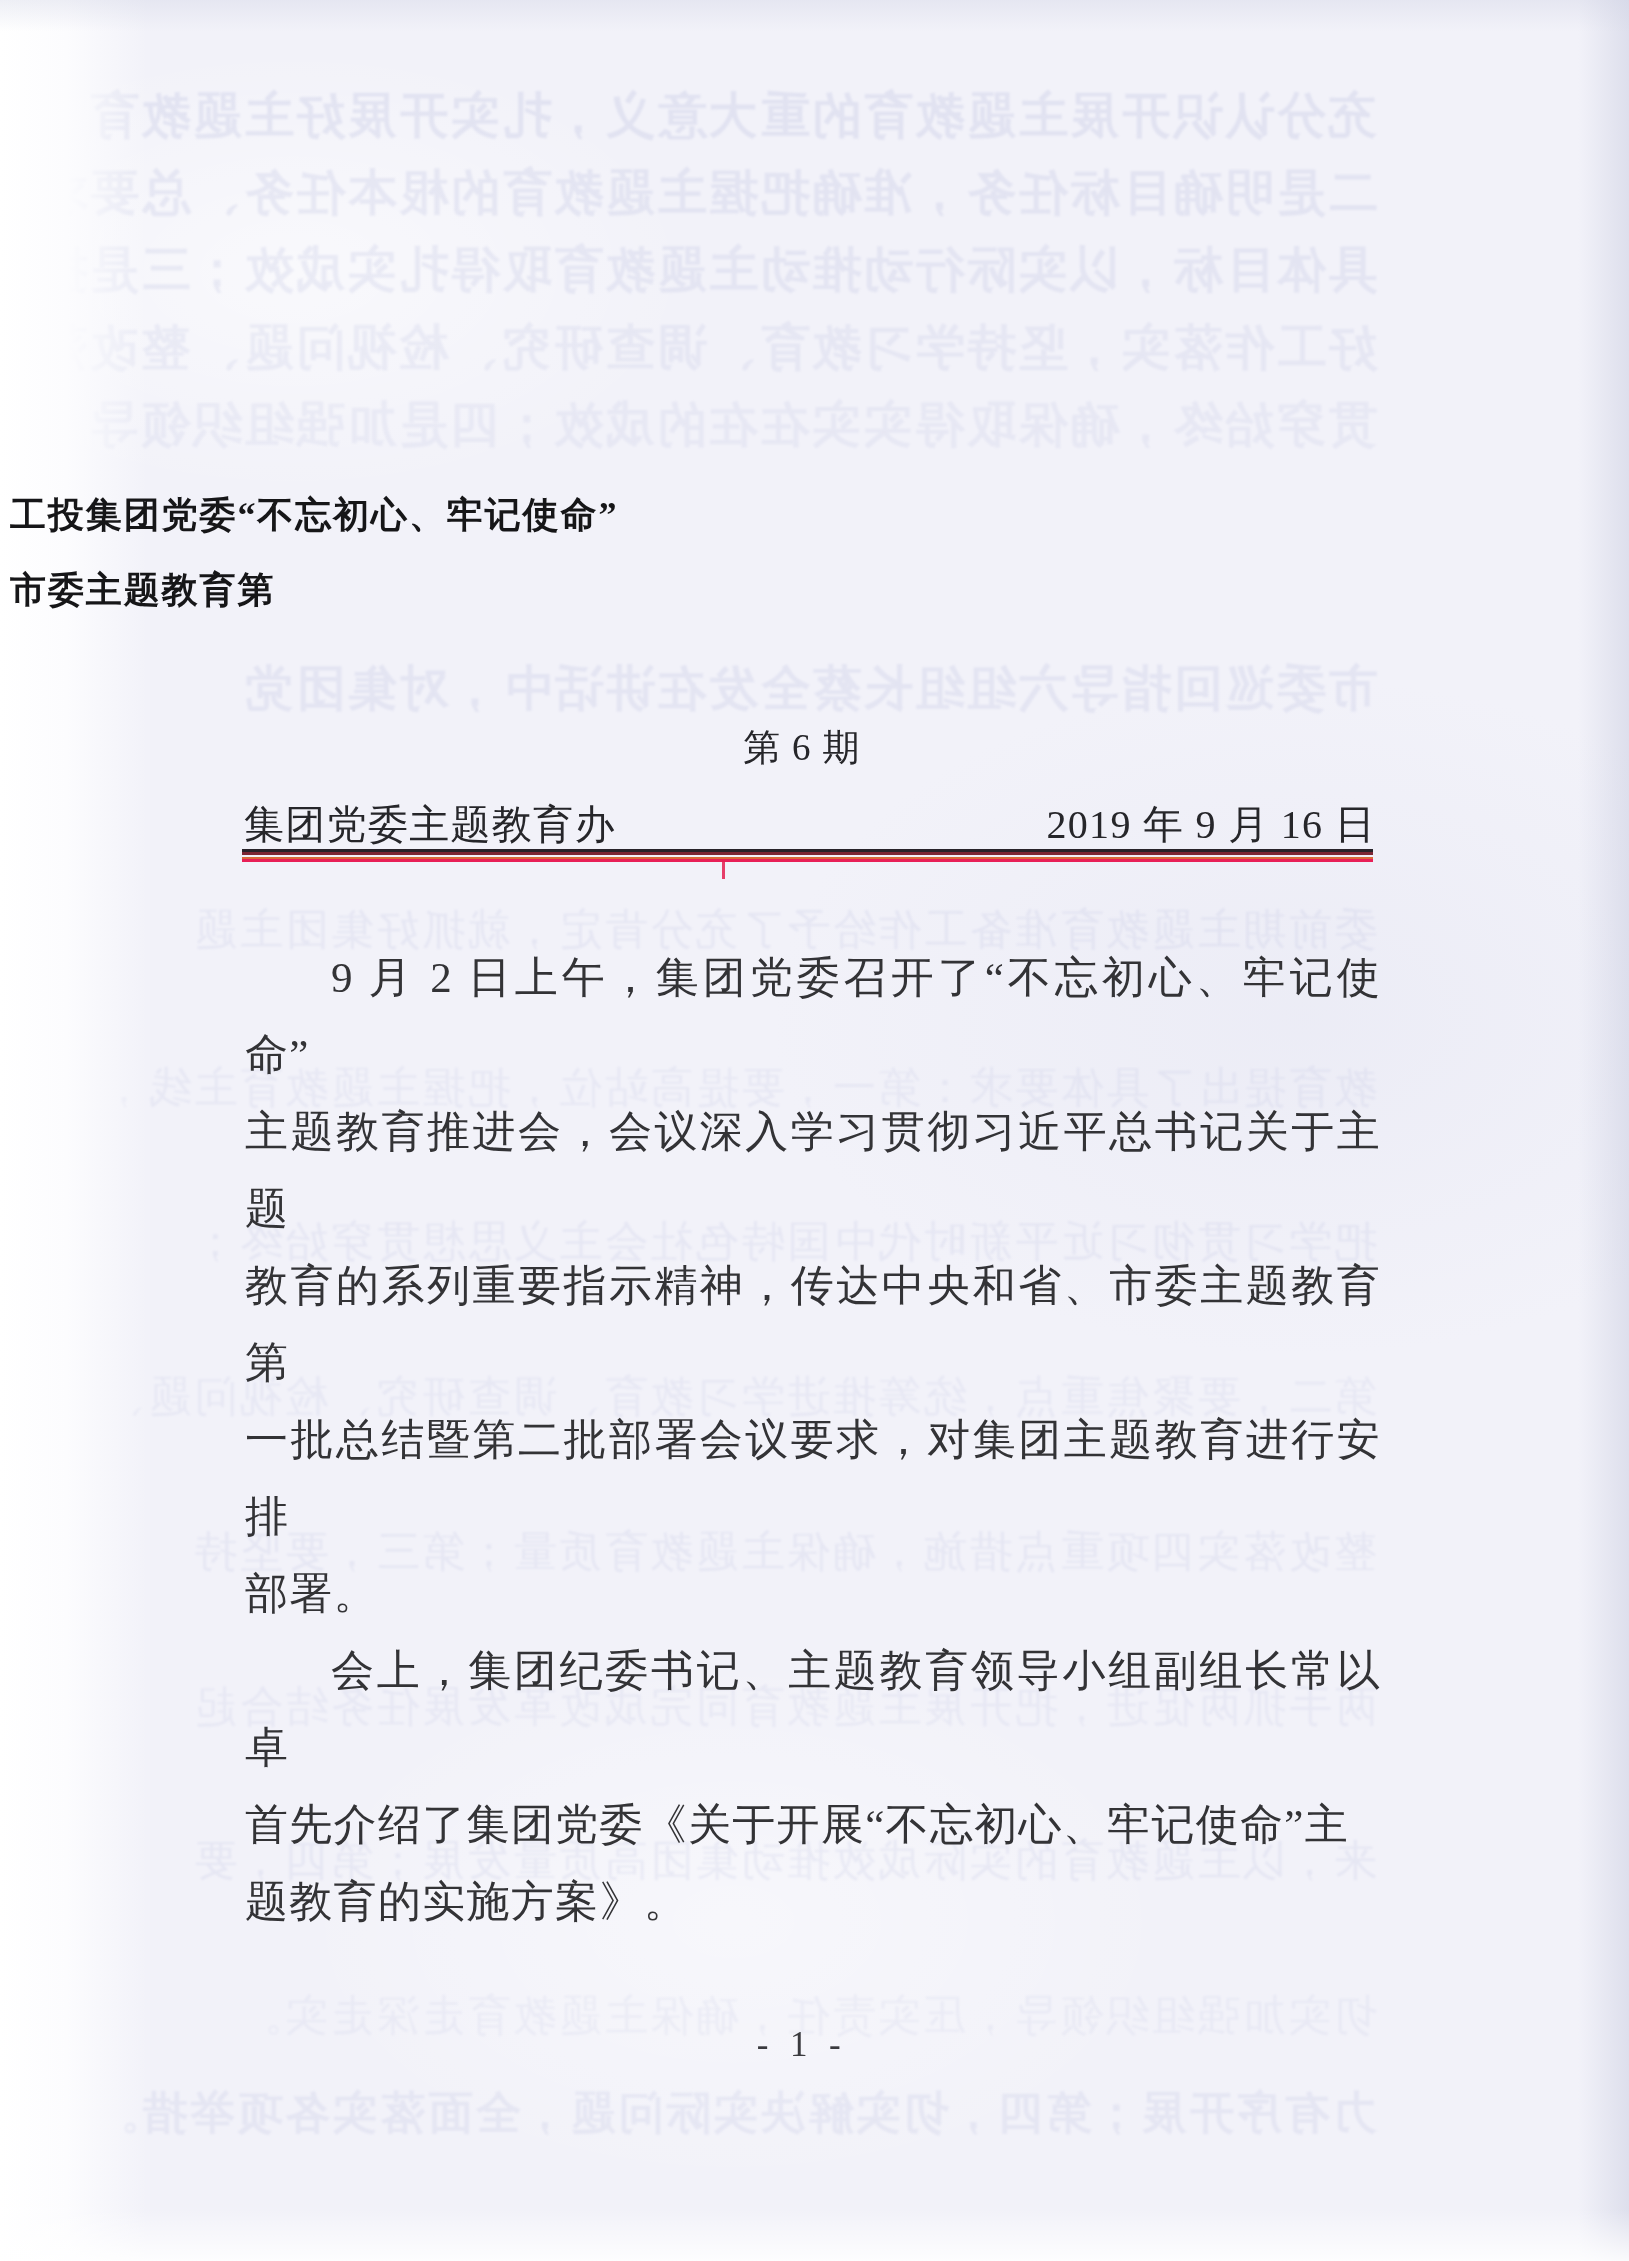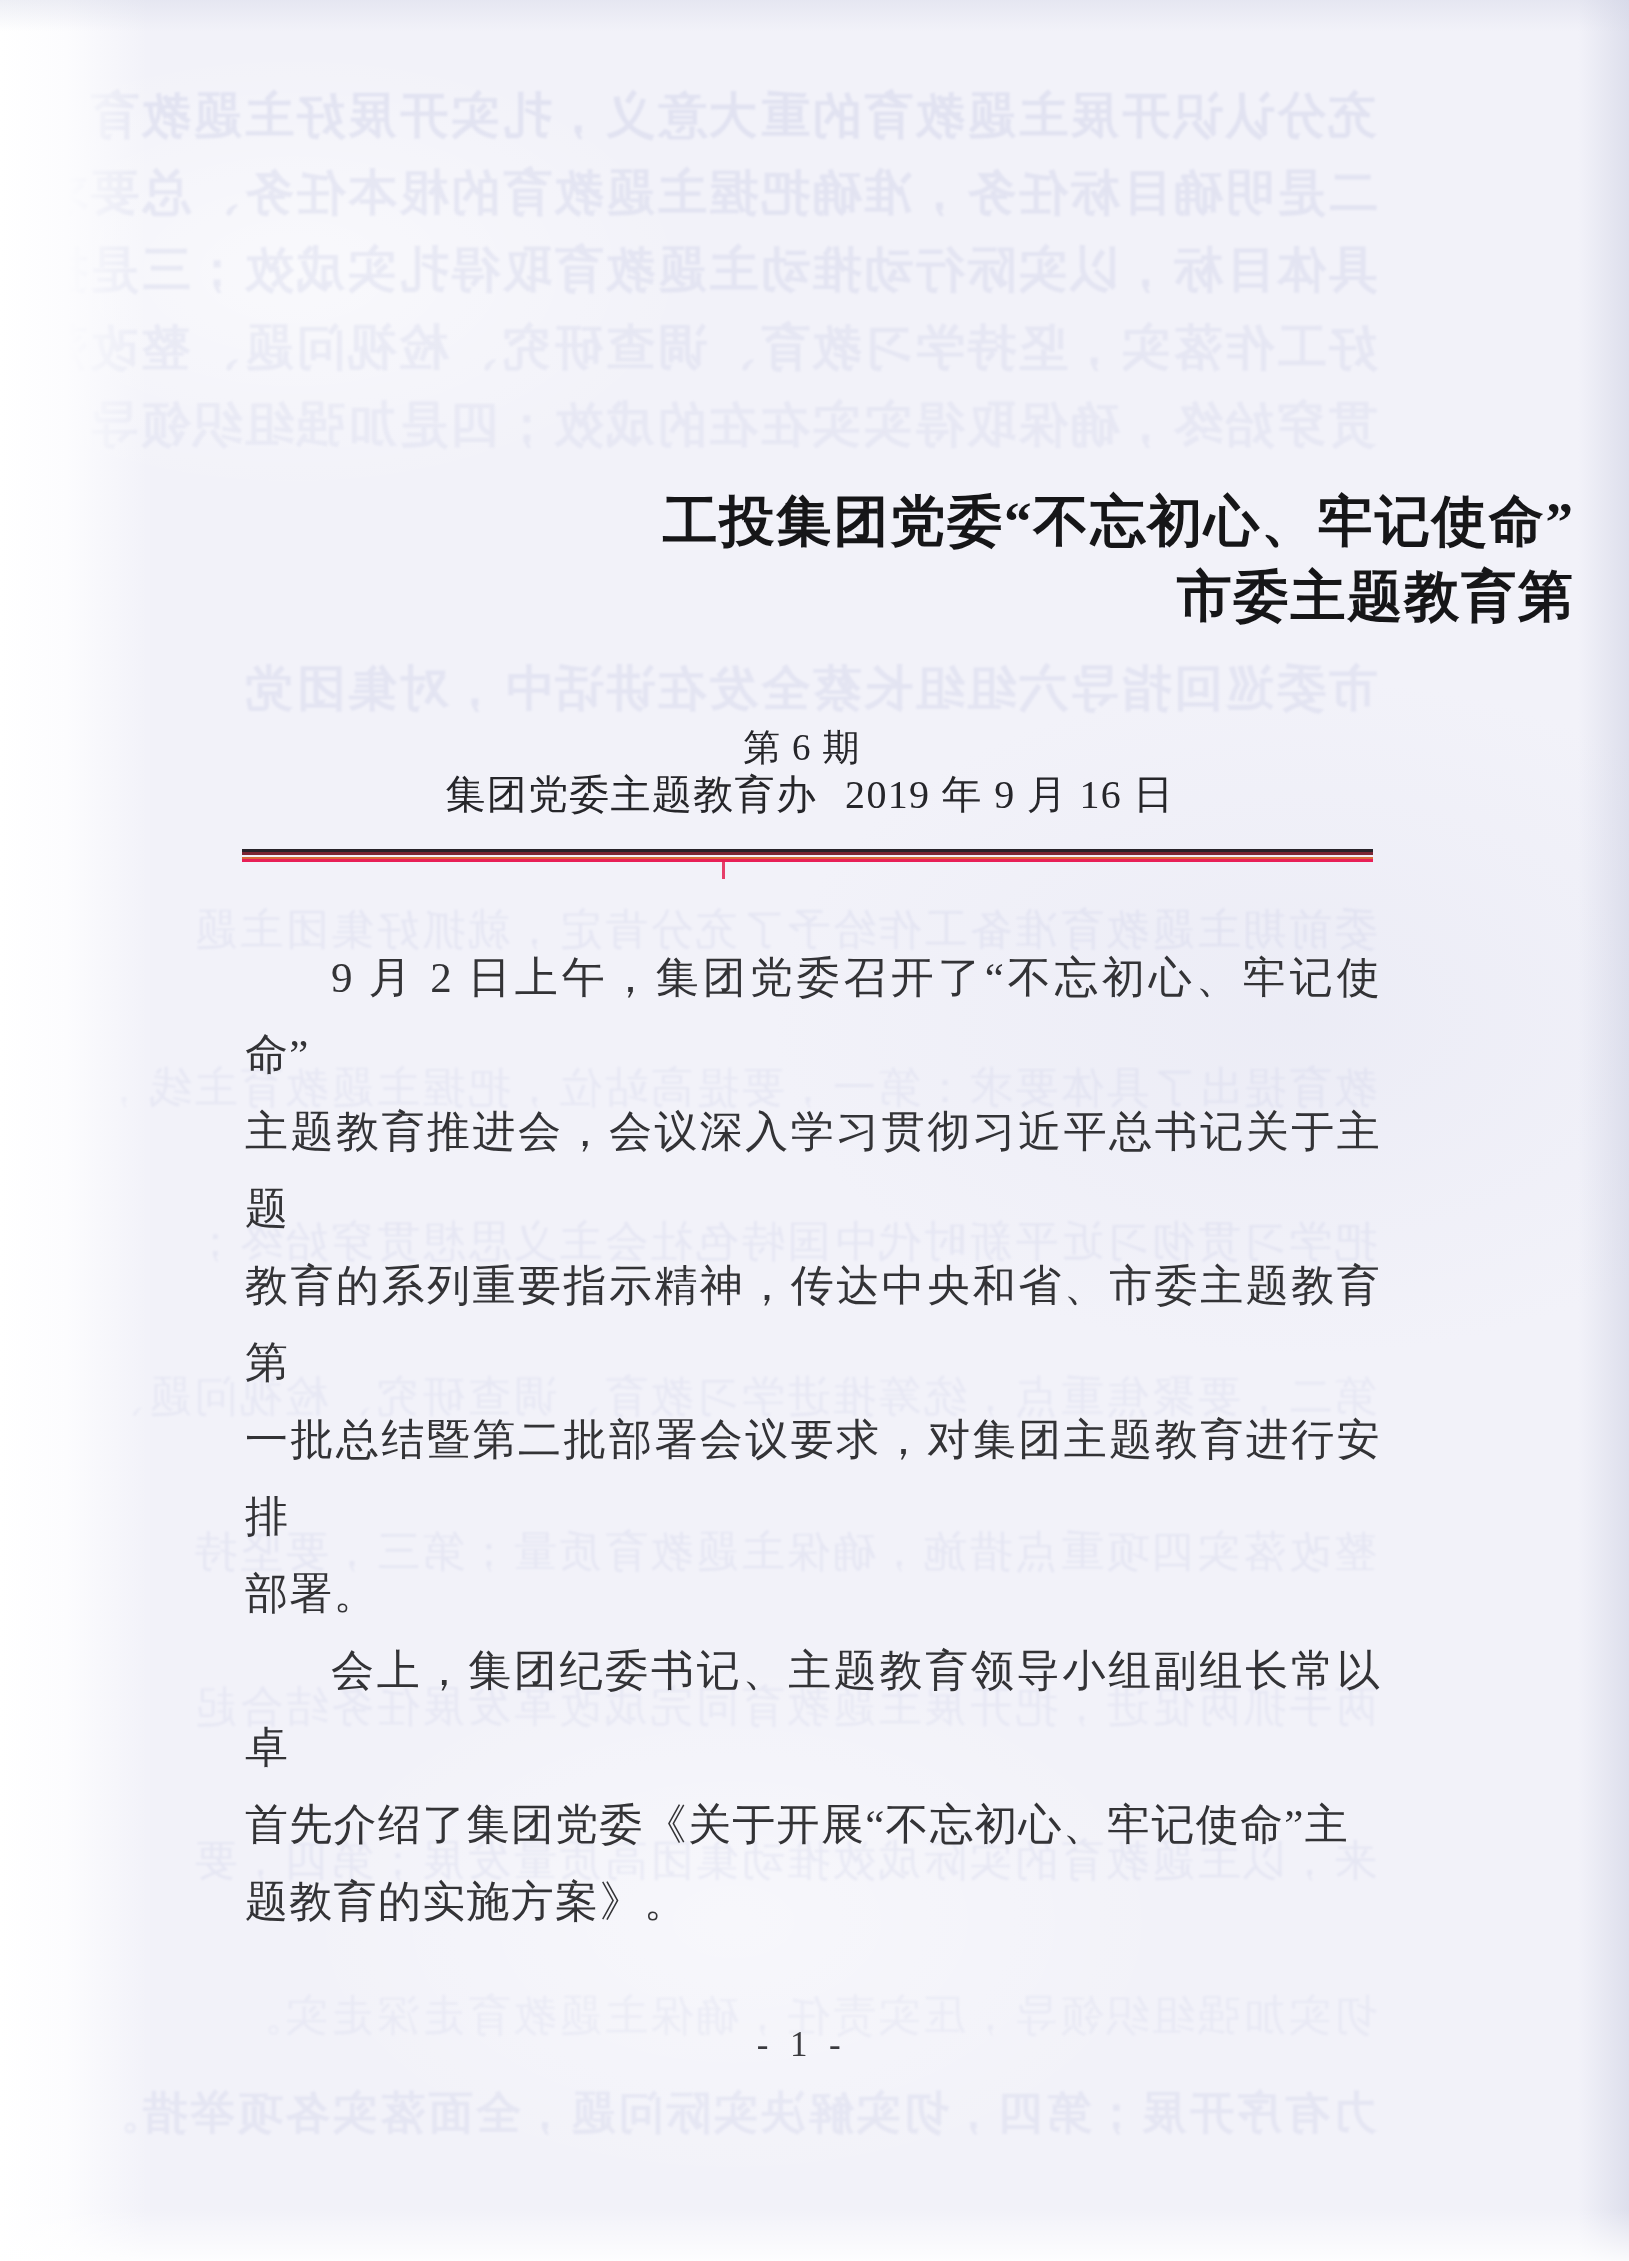--- a/index.html
+++ b/index.html
@@ -34,36 +34,36 @@
     color:#7e86c2;
     white-space:nowrap;
     letter-spacing:2.6px;
     font-family:"Liberation Serif","DejaVu Serif",serif;
     filter:blur(1px);
   }
   .bleed-line.bb{font-weight:bold;}
 
   
   .doc-title{
-    position:absolute;left:0;right:39px;top:468px;margin:16px;
-    text-align:right;
-    font-size:55px;line-height:75px;
+    position:absolute;left:0;right:39px;top:468px;margin:10px;
+    text-align:left;
+    font-size:36px;line-height:75px;
     font-weight:900;color:#161618;
     letter-spacing:1.9px;
   }
   .doc-title .title-line{display:block;}
   .issue{
     position:absolute;left:0;right:26px;top:723px;
     text-align:center;
     font-size:37px;color:#26262a;
     letter-spacing:1.3px;
   }
   .issuer-row{
-    position:absolute;left:244px;width:1132px;top:767px;
-    display:flex;justify-content:center;align-items:baseline;
+    position:absolute;left:244px;width:1132px;top:797px;
+    display:flex;justify-content:space-between;align-items:baseline;
     font-size:40px;color:#26262a;
     letter-spacing:1.3px;
     gap:28px;
   }
   .rule-dark{
     position:absolute;left:242px;width:1131px;top:849px;height:5.8px;
     background:linear-gradient(180deg,#28232a 0 52%,#7c2634 52% 100%);
   }
   .rule-red{
     position:absolute;left:242px;width:1131px;top:857px;height:4.5px;

